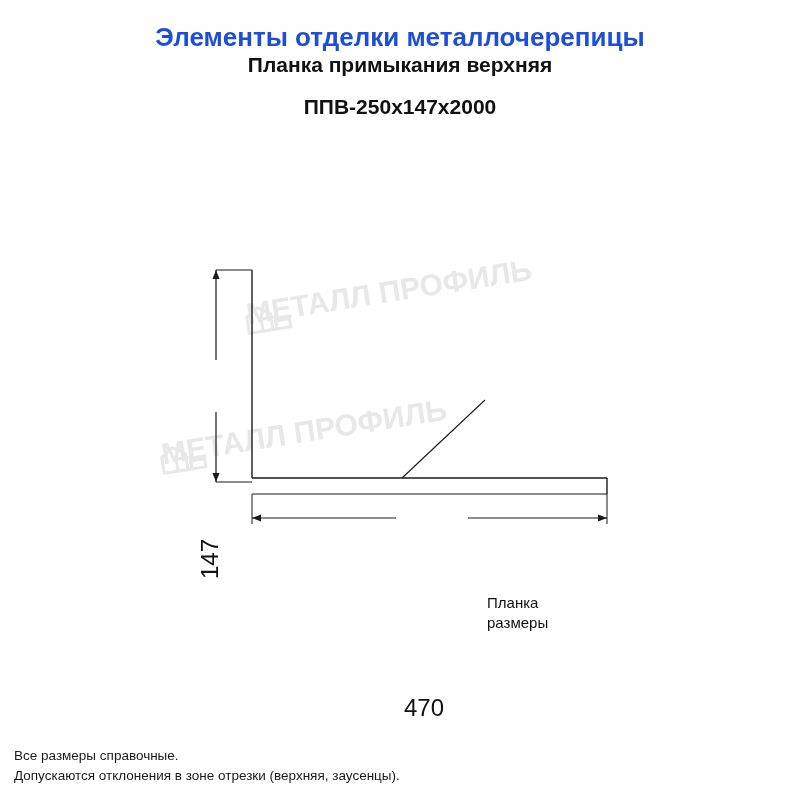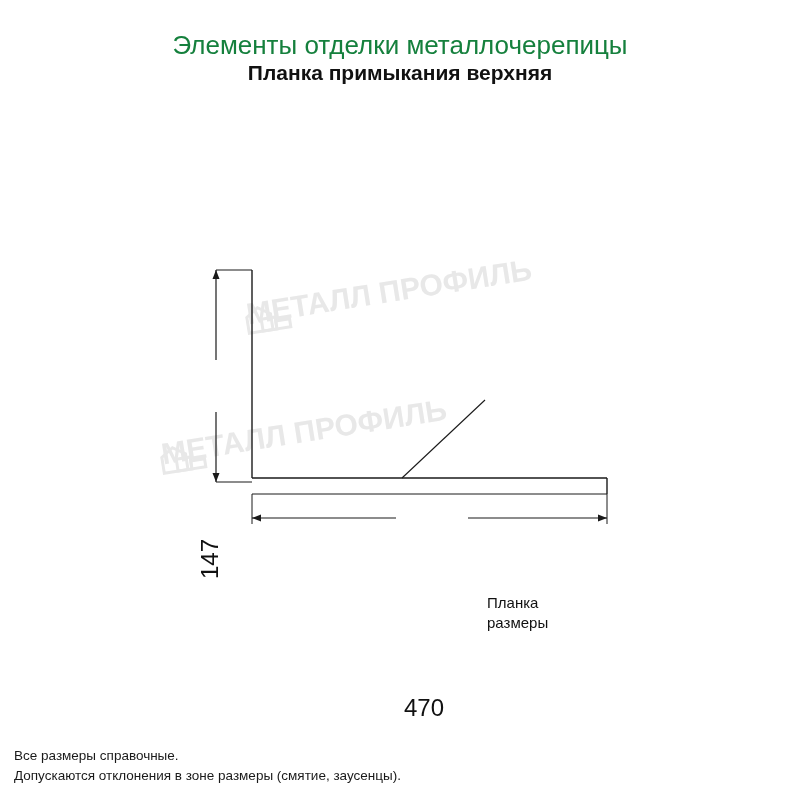--- a/index.html
+++ b/index.html
@@ -21,24 +21,24 @@
   }
   .title-block {
     position: absolute;
     top: 0;
     left: 0;
     right: 0;
     text-align: center;
   }
   .main-title {
     font-size: 26px;
-    font-weight: normal;
-    margin-top: 30px;
+    font-weight: bold;
+    margin-top: 22px;
     letter-spacing: 0px;
-    color: #15803d;
+    color: #1d4ed8;
   }
   .sub-title {
     font-size: 21px;
     font-weight: bold;
     color: #111111;
   }
   .code-title {
     font-size: 21px;
     font-weight: bold;
     margin-top: 18px;
@@ -119,20 +119,21 @@
   }
 </style>
 </head>
 <body>
 
 <div class="page">
 
   <div class="title-block">
     <div class="main-title">Элементы отделки металлочерепицы</div>
     <div class="sub-title">Планка примыкания верхняя</div>
+    <div class="code-title">ППВ-250х147х2000</div>
   </div>
 
   <div class="watermark-layer">
     <div class="wm wm-1">МЕТАЛЛ ПРОФИЛЬ</div>
     <svg class="wm-logo" style="left:245px; top:100px; transform:rotate(-9deg);" viewBox="0 0 48 34">
       <path d="M2 30 L2 14 L14 6 L26 14 L26 30 Z" fill="none" stroke="#e8e8e8" stroke-width="3"></path>
       <path d="M16 30 L16 18 L30 18 L30 30 Z" fill="none" stroke="#e8e8e8" stroke-width="3"></path>
       <path d="M30 22 L44 22 L44 30 L30 30 Z" fill="none" stroke="#e8e8e8" stroke-width="3"></path>
     </svg>
     <div class="wm wm-2">МЕТАЛЛ ПРОФИЛЬ</div>
@@ -176,16 +177,16 @@
     <div class="dim-label dim-250">470</div>
 
     <div class="face-label">
       <div>Планка</div>
       <div>размеры</div>
     </div>
   </div>
 
   <div class="footer-note">
     <div>Все размеры справочные.</div>
-    <div>Допускаются отклонения в зоне размеры (смятие, заусенцы).</div>
+    <div>Допускаются отклонения в зоне отрезки (верхняя, заусенцы).</div>
   </div>
 
 </div>
 
 </body></html>

